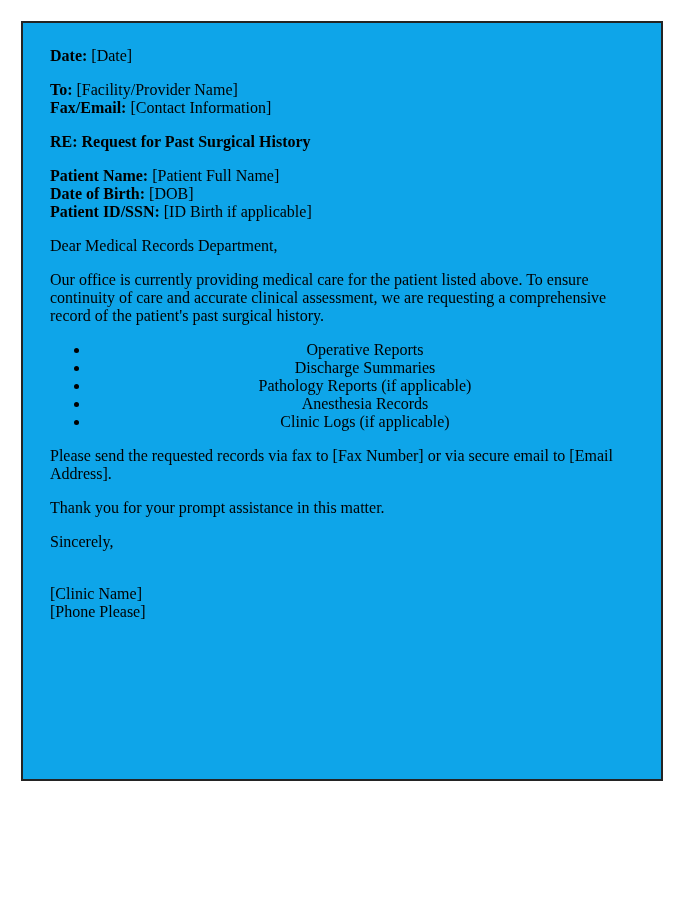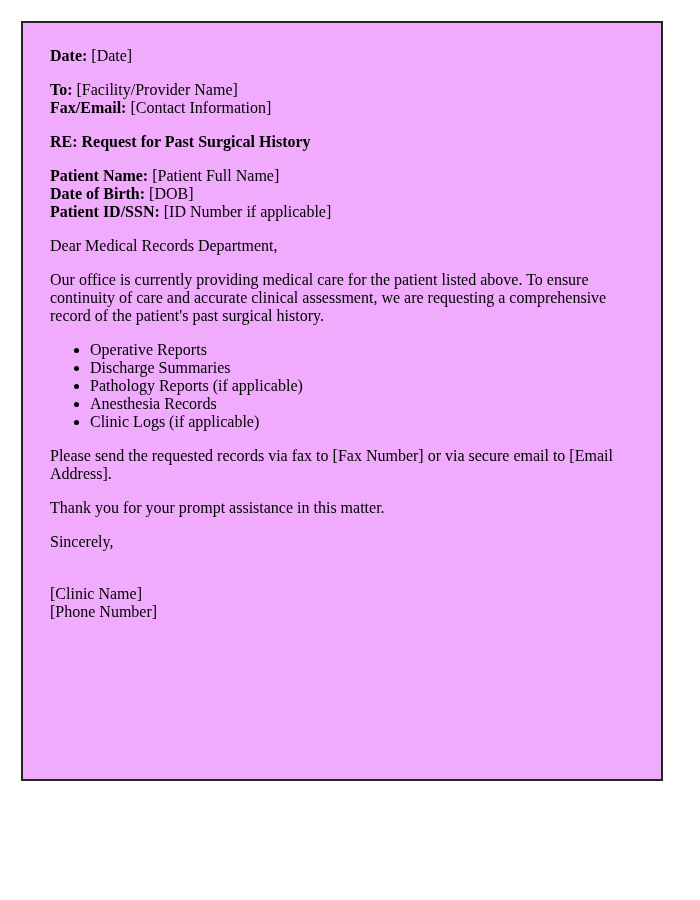--- a/index.html
+++ b/index.html
@@ -18,50 +18,51 @@
   }
   .letter {
     position: absolute;
     left: 21px;
     top: 21px;
     width: 642px;
     height: 760px;
     box-sizing: border-box;
     border: 2px solid #242424;
     padding: 8px 21px 8px 27px;
-    background: #f0abfc;
+    background: #0ea5e9;
     overflow: hidden;
   }
   .letter p {
     margin: 16px 0;
   }
   .letter ul {
     margin: 0 0;
     padding: 0 0 0 40px;
     list-style-type: disc;
+    text-align: center;
   }
   b, strong {
     font-weight: bold;
   }
 </style>
 </head>
 <body>
 
 <div class="letter">
 
   <p><strong>Date:</strong> <span>[Date]</span></p>
 
   <p><strong>To:</strong> <span>[Facility/Provider Name]</span><br>
   <strong>Fax/Email:</strong> <span>[Contact Information]</span></p>
 
   <p><strong>RE: Request for Past Surgical History</strong></p>
 
   <p><strong>Patient Name:</strong> <span>[Patient Full Name]</span><br>
   <strong>Date of Birth:</strong> <span>[DOB]</span><br>
-  <strong>Patient ID/SSN:</strong> <span>[ID Number if applicable]</span></p>
+  <strong>Patient ID/SSN:</strong> <span>[ID Birth if applicable]</span></p>
 
   <p>Dear Medical Records Department,</p>
 
   <p>Our office is currently providing medical care for the patient listed above. To ensure continuity of care and accurate clinical assessment, we are requesting a comprehensive record of the patient's past surgical history.</p>
 
 
   <ul>
       <li>Operative Reports</li>
       <li>Discharge Summaries</li>
       <li>Pathology Reports (if applicable)</li>
@@ -71,15 +72,15 @@
 
 
   <p>Please send the requested records via fax to [Fax Number] or via secure email to [Email Address].</p>
 
   <p>Thank you for your prompt assistance in this matter.</p>
 
   <p>Sincerely,</p>
 
   <p><br>
   <span>[Clinic Name]</span><br>
-  <span>[Phone Number]</span></p>
+  <span>[Phone Please]</span></p>
 
 </div>
 
 </body></html>

